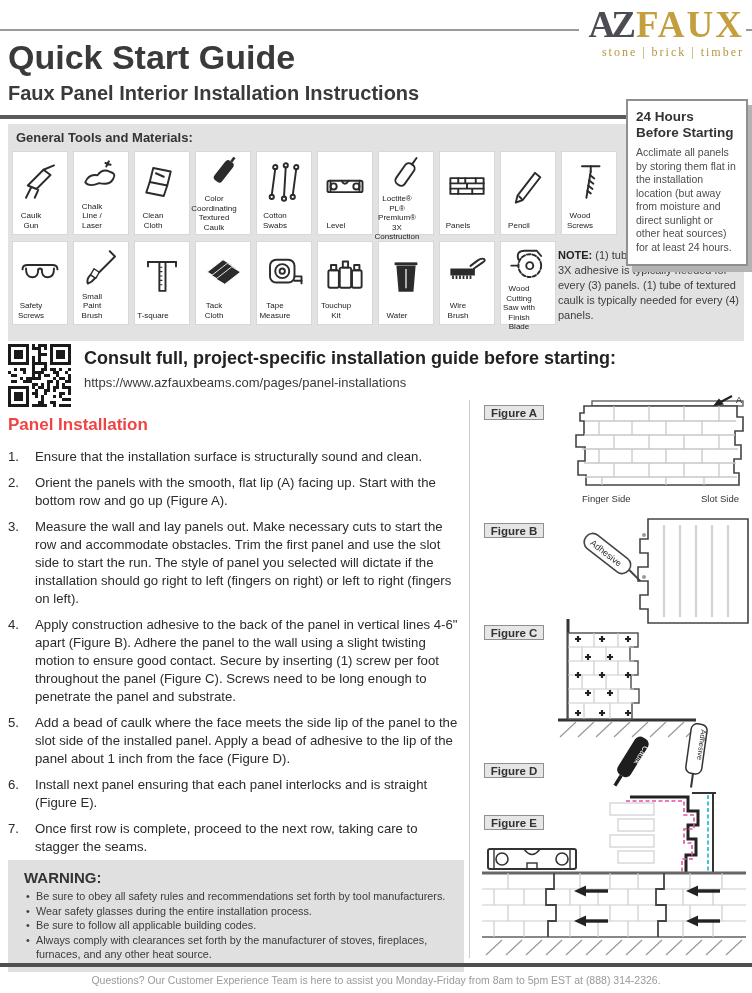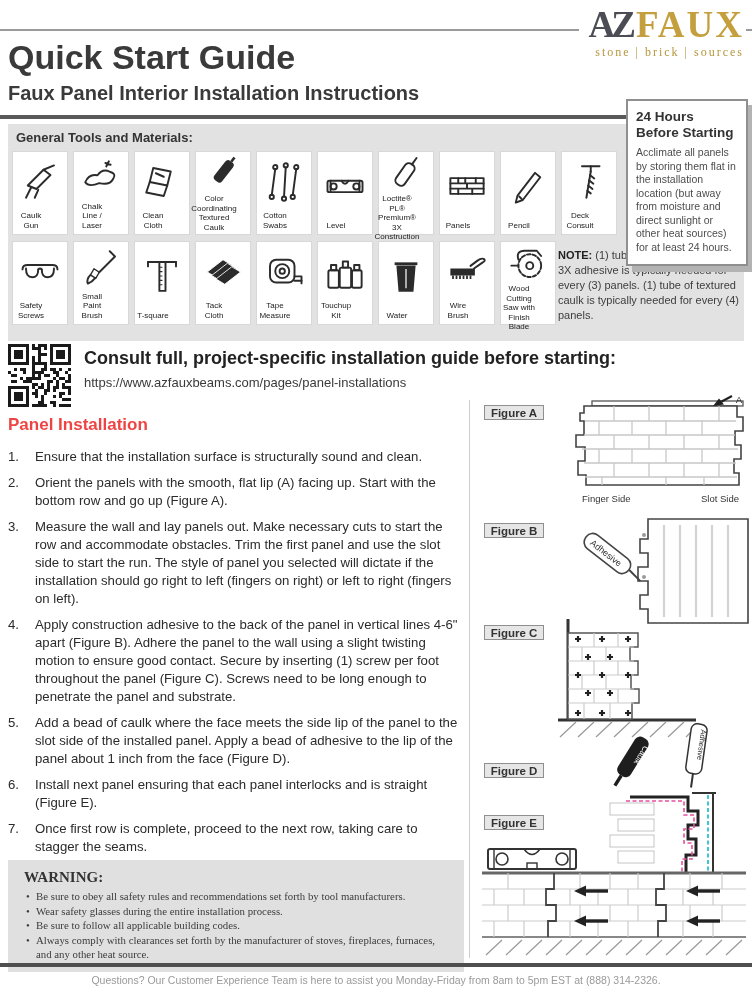--- a/index.html
+++ b/index.html
@@ -47,21 +47,21 @@
   .qr-text-url { font-size:13px; color:#3a3a3a; margin-top:6px; }
 
   
   .main { position:absolute; left:0; top:395px; width:752px; height:570px; }
   .col-divider { position:absolute; left:469px; top:5px; width:1px; height:558px; background:#ccc; }
   .left-col { position:absolute; left:8px; top:20px; width:456px; }
   .section-heading { font-size:17px; font-weight:bold; color:#ef4444; margin-bottom:13px; }
   .steps { list-style:none; }
   .step { display:flex; margin-bottom:8px; font-size:13.2px; line-height:18px; color:#2b2b2b; }
   .step-num { width:27px; flex:none; }
-  .warning { position:absolute; left:8px; top:465px; width:456px; background:#e0e0e0; padding:9px 14px 10px 16px;font-family:Liberation Serif, serif; }
+  .warning { position:absolute; left:8px; top:465px; width:456px; background:#e0e0e0; padding:9px 14px 10px 16px; }
   .warning-heading { font-size:15px; font-weight:bold; color:#333; margin-bottom:3px; }
   .warning-items { list-style:none; }
   .warning-items li { font-size:10.8px; line-height:14.5px; color:#3b3b3b; padding-left:12px; position:relative; }
   .warning-items li::before { content:"•"; position:absolute; left:2px; }
 
   
   .fig-col { position:absolute; left:478px; top:0; width:274px; height:570px; }
   .fig-label { position:absolute; width:60px; height:15px; background:#e6e6e6; border:1px solid #8f8f8f;
                font-size:11.5px; font-weight:bold; color:#333; display:flex; align-items:center; justify-content:center; }
   .figsvg { position:absolute; }
@@ -73,21 +73,21 @@
 </style>
 </head>
 <body>
 
 <div class="page">
 
   <div class="top-rule"></div>
 
   <div class="logo">
     <div class="logo-row"><span class="logo-az">AZ</span><span class="logo-faux">FAUX</span></div>
-    <div class="logo-tag">stone | brick | sources</div>
+    <div class="logo-tag">stone | brick | timber</div>
   </div>
 
   <div class="title">Quick Start Guide</div>
   <div class="subtitle">Faux Panel Interior Installation Instructions</div>
   <div class="thick-rule"></div>
 
   <div class="band">
     <div class="band-heading">General Tools and Materials:</div>
 
     <div class="cards-row row1">
@@ -207,21 +207,21 @@
         <div class="card-icon">
             <svg viewBox="0 0 48 48">
               <g class="ti" stroke-width="2">
                 <path d="M16 6 H36"></path>
                 <path d="M26 6 V12"></path>
                 <path d="M26 12 L21 42"></path>
                 <path d="M25 16 L30 20 M24 22 L29 26 M23 28 L28 32 M22 34 L26 37"></path>
               </g>
             </svg>
           </div>
-        <div class="card-label">Deck Consult</div>
+        <div class="card-label">Wood Screws</div>
       </div>
     </div>
 
     <div class="cards-row row2">
       <div class="card">
         <div class="card-icon">
             <svg viewBox="0 0 48 48">
               <g class="ti" stroke-width="1.8">
                 <path d="M4 21 Q4 16 10 16 H38 Q44 16 44 21"></path>
                 <path d="M8 20 Q8 30 15 30 Q22 30 22 21"></path>

